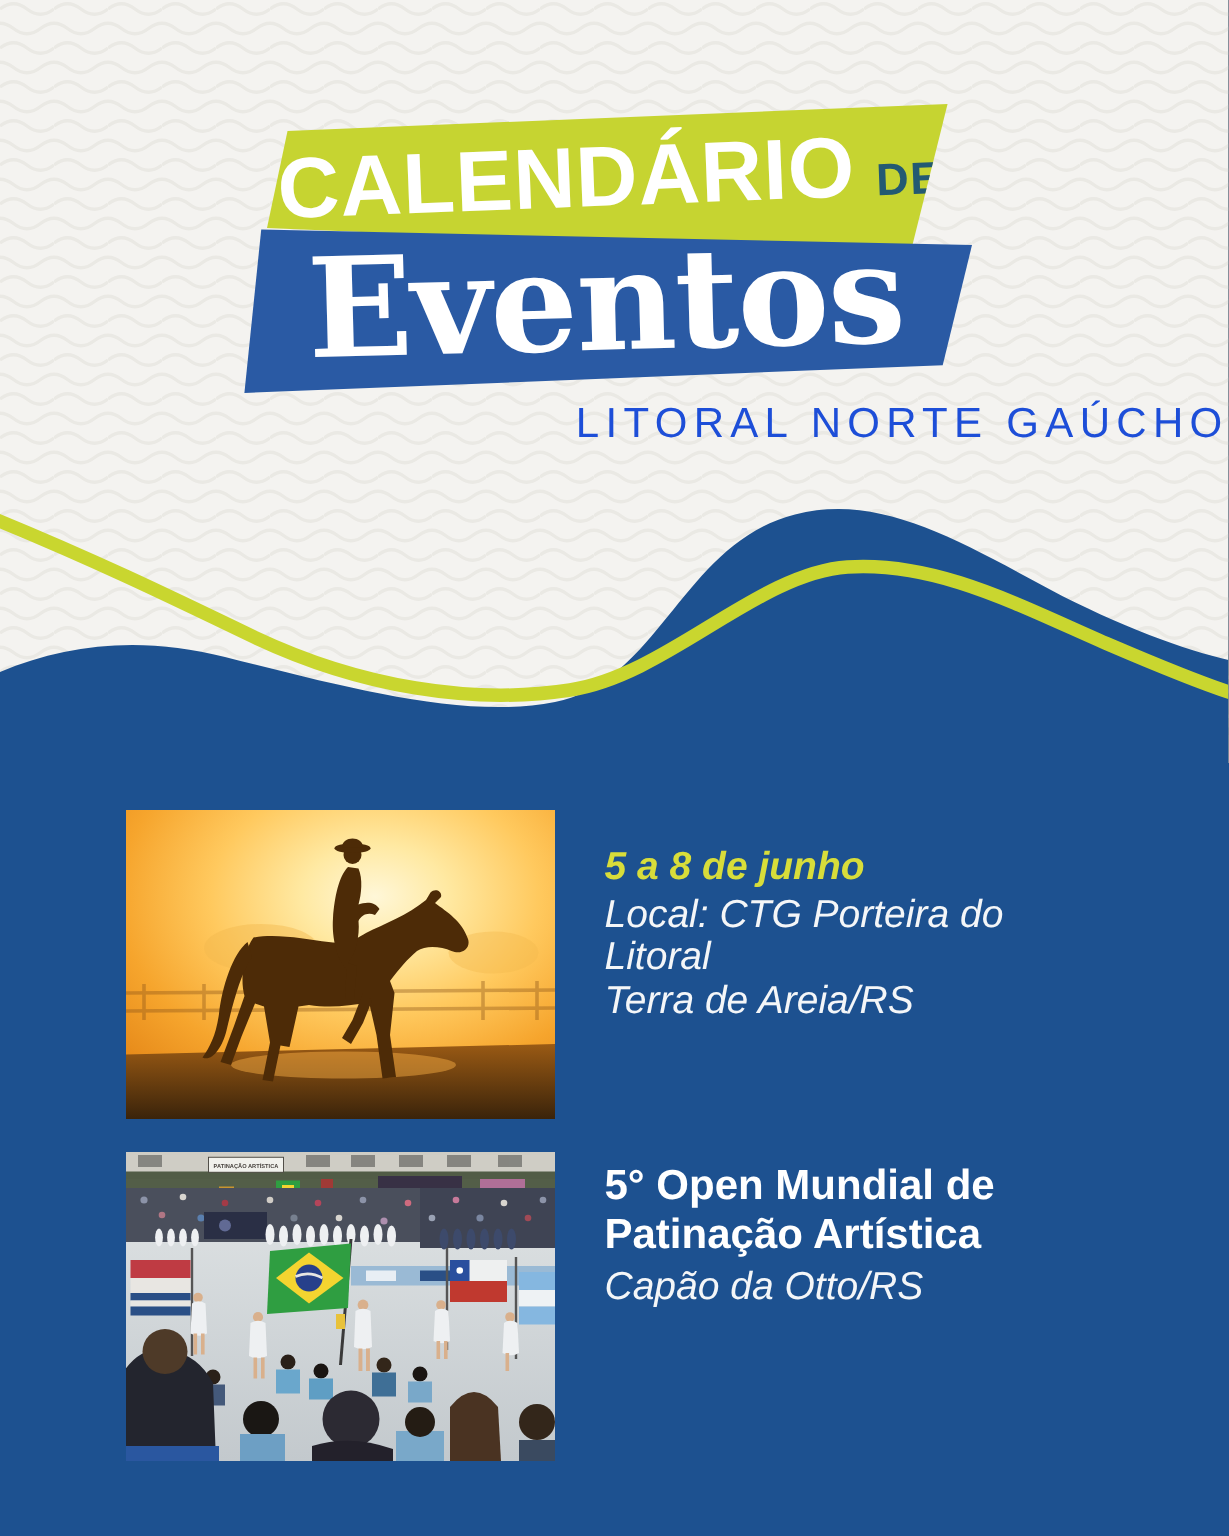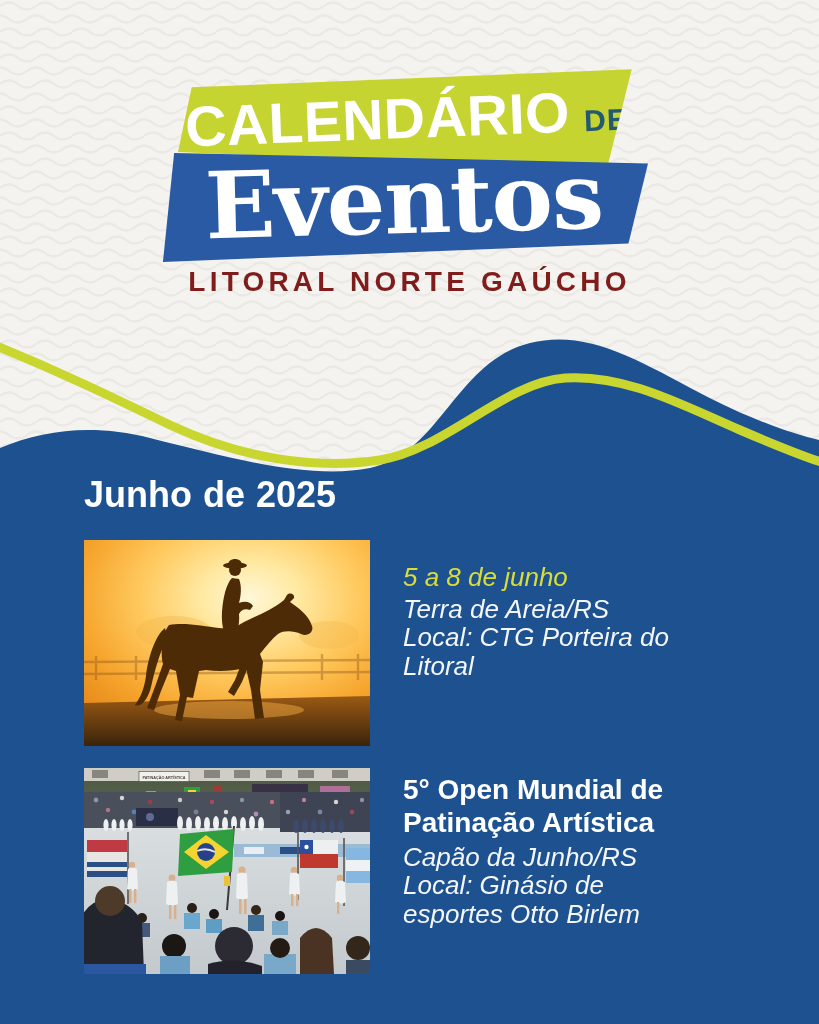--- a/index.html
+++ b/index.html
@@ -28,38 +28,38 @@
     clip-path:polygon(2.9% 6%, 100% 15%, 96% 84%, 0.6% 100%);
     display:flex;align-items:center;justify-content:center;
   }
   .eventos-word{
     transform:rotate(-1.5deg);
     font-family:"DejaVu Serif",serif;font-weight:700;
     font-size:92px;color:#ffffff;line-height:1;margin-top:-6px;letter-spacing:-1px;
   }
   .subtitle{
     position:absolute;left:0;right:0;top:266px;z-index:2;
-    text-align:center;font-size:28px;font-weight:700;
-    letter-spacing:4.2px;color:#7f1d1d;
+    text-align:right;font-size:28px;font-weight:400;
+    letter-spacing:4.2px;color:#1d4ed8;
   }
   
   .wave{position:absolute;left:0;top:330px;z-index:1;}
   .blue-bottom{position:absolute;left:0;top:485px;right:0;bottom:0;background:#1d5190;z-index:1;}
   
   .month-heading{
     position:absolute;left:84px;top:474px;z-index:4;
     color:#ffffff;font-size:36px;font-weight:800;letter-spacing:0;word-spacing:1px;
   }
   .event-card{position:absolute;left:84px;z-index:4;display:flex;}
   .card-1{top:540px;}
   .card-2{top:768px;}
   .photo{width:286px;height:206px;flex:0 0 286px;display:block;}
   .event-text{margin-left:33px;width:334px;padding-top:6px;}
   .event-title{color:#ffffff;font-size:28px;font-weight:800;line-height:1.17;margin:0;}
-  .event-date{color:#d8dd3a;font-size:26px;font-weight:400;font-style:italic;margin-top:17px;line-height:1.1;}
+  .event-date{color:#d8dd3a;font-size:26px;font-weight:700;font-style:italic;margin-top:17px;line-height:1.1;}
   .event-info{color:#f4f6f8;font-size:26px;font-style:italic;line-height:1.1;margin-top:3px;max-width:300px;}
 </style>
 </head>
 <body>
 
 <div class="page">
 
   <svg class="texture" width="819" height="480" aria-hidden="true">
     <defs>
       <pattern id="wavpat" width="36" height="26" patternUnits="userSpaceOnUse">
@@ -83,21 +83,20 @@
     <div class="subtitle">LITORAL NORTE GAÚCHO</div>
   </div>
 
   <div class="blue-bottom"></div>
 
   <svg class="wave" width="819" height="160" viewBox="0 0 819 160" preserveAspectRatio="none" aria-hidden="true">
     <path d="M0,118 C45,99 95,94 150,108 C230,128 310,150 370,138 C440,124 455,32 530,13 C585,-1 635,28 700,63 C745,87 792,104 819,110 L819,160 L0,160 Z" fill="#1d5190"></path>
     <path d="M-6,15 C60,42 110,66 170,95 C240,128 315,140 380,130 C445,120 505,52 565,48 C625,44 680,74 740,100 C775,115 802,126 824,133" fill="none" stroke="#c9d62f" stroke-width="9" stroke-linecap="round"></path>
   </svg>
 
-  <div class="month-heading">Junho de 2025</div>
 
   <div class="event-card card-1">
     <svg class="photo" viewBox="0 0 286 206" preserveAspectRatio="none" aria-hidden="true">
       <defs>
         <radialGradient id="sunG" cx="58%" cy="28%" r="85%">
           <stop offset="0%" stop-color="#fff7d8"></stop>
           <stop offset="20%" stop-color="#ffe9a2"></stop>
           <stop offset="45%" stop-color="#ffc95e"></stop>
           <stop offset="70%" stop-color="#f6a52d"></stop>
           <stop offset="100%" stop-color="#e07f12"></stop>
@@ -130,22 +129,22 @@
         <path d="M81,88 C71,96 64,118 62,136 C60,150 56,158 51,165 C57,168 64,159 67,147 C71,130 76,110 84,98 Z"></path>
         <path d="M138,72 C139,58 142,44 148,38 L155,39 C158,46 157,56 155,63 C160,61 166,61 169,66 L166,70 C161,68 157,70 155,74 C156,84 153,96 148,102 L154,104 L152,126 L146,126 L147,106 C141,100 137,86 138,72 Z"></path>
         <circle cx="151" cy="30" r="6"></circle>
         <ellipse cx="151" cy="25.5" rx="12" ry="3.2"></ellipse>
         <path d="M144,25 C144,17 158,17 158,25 Z"></path>
       </g>
     </svg>
     <div class="event-text">
       <div class="event-date">5 a 8 de junho</div>
       <div class="event-info">
+        <div>Local: CTG Porteira do Litoral</div>
         <div>Terra de Areia/RS</div>
-        <div>Local: CTG Porteira do Litoral</div>
       </div>
     </div>
   </div>
 
   <div class="event-card card-2">
     <svg class="photo" viewBox="0 0 286 206" preserveAspectRatio="none" aria-hidden="true">
       <defs>
         <linearGradient id="floorG" x1="0" y1="0" x2="0" y2="1">
           <stop offset="0%" stop-color="#e2e6e7"></stop>
           <stop offset="100%" stop-color="#c3c9cd"></stop>
@@ -315,19 +314,18 @@
         <circle cx="196" cy="180" r="10" fill="#241c14"></circle>
         <path d="M216,206 L216,170 Q232,150 248,170 L250,206 Z" fill="#4a3322"></path>
         <circle cx="274" cy="180" r="12" fill="#33261a"></circle>
         <rect x="262" y="192" width="24" height="14" fill="#3a4a60"></rect>
         <rect x="0" y="196" width="62" height="10" fill="#2a57a0"></rect>
       </g>
     </svg>
     <div class="event-text">
       <div class="event-title">5° Open Mundial de Patinação Artística</div>
       <div class="event-info">
-        <div>Capão da Junho/RS</div>
-        <div>Local: Ginásio de esportes Otto Birlem</div>
+        <div>Capão da Otto/RS</div>
       </div>
     </div>
   </div>
 
 </div>
 
 </body></html>

